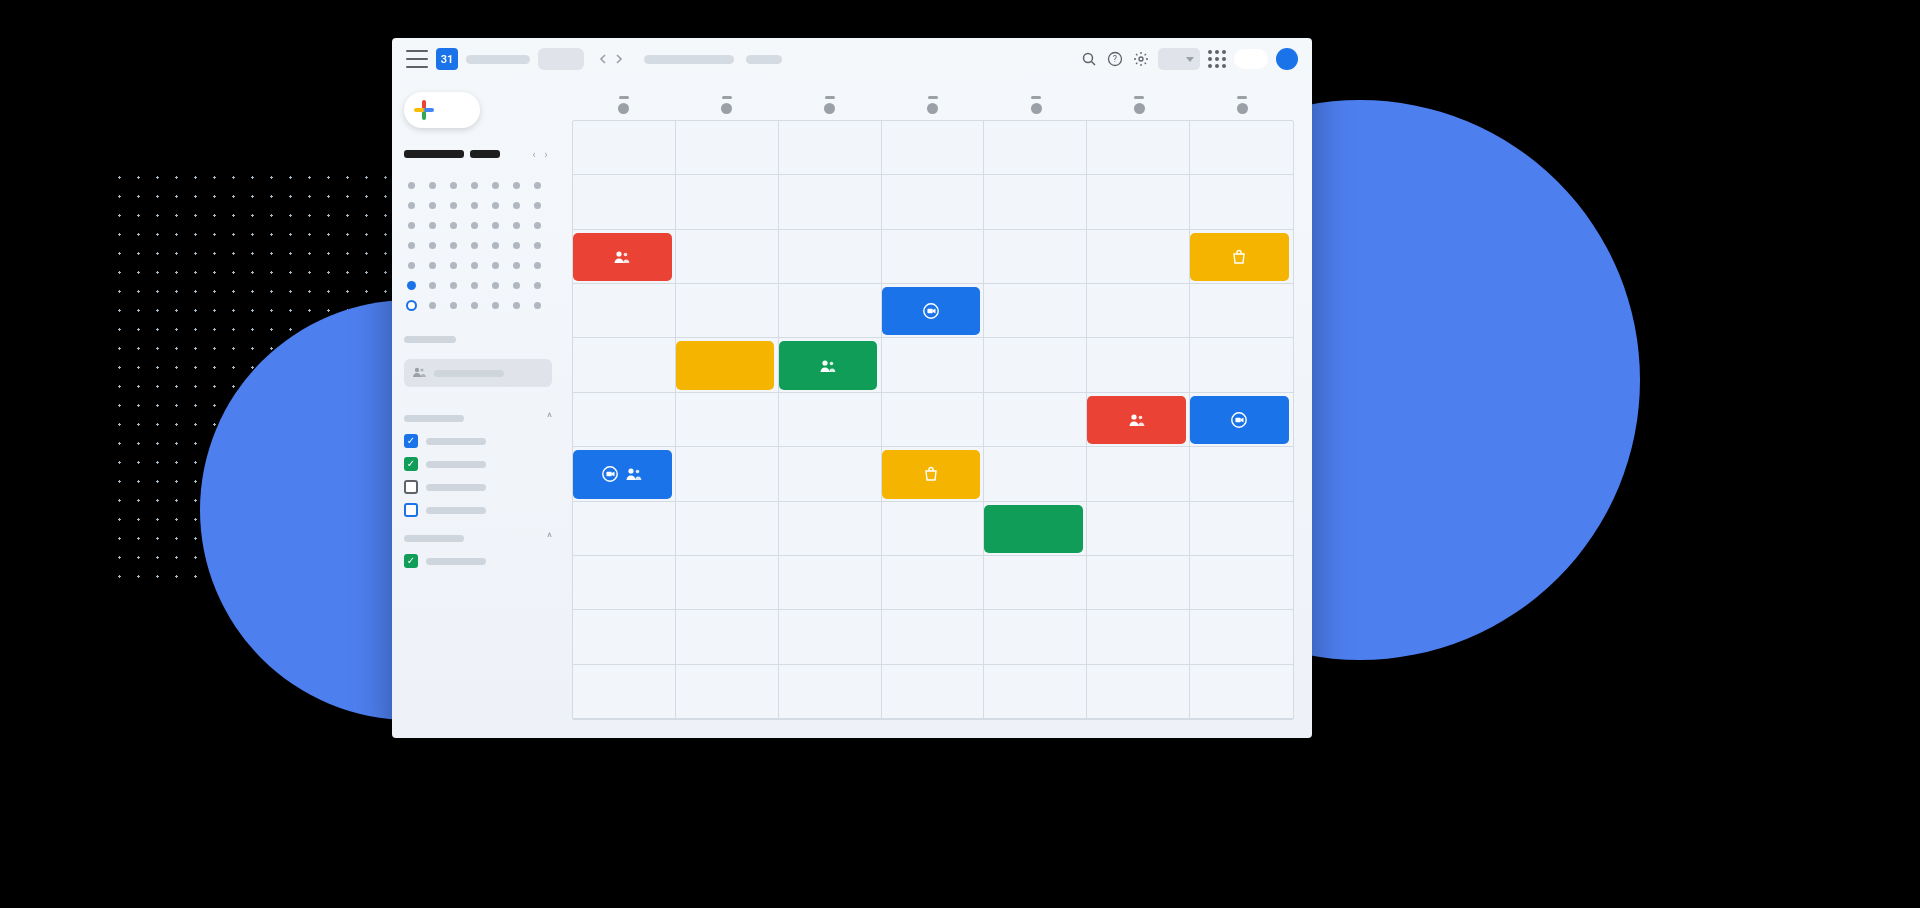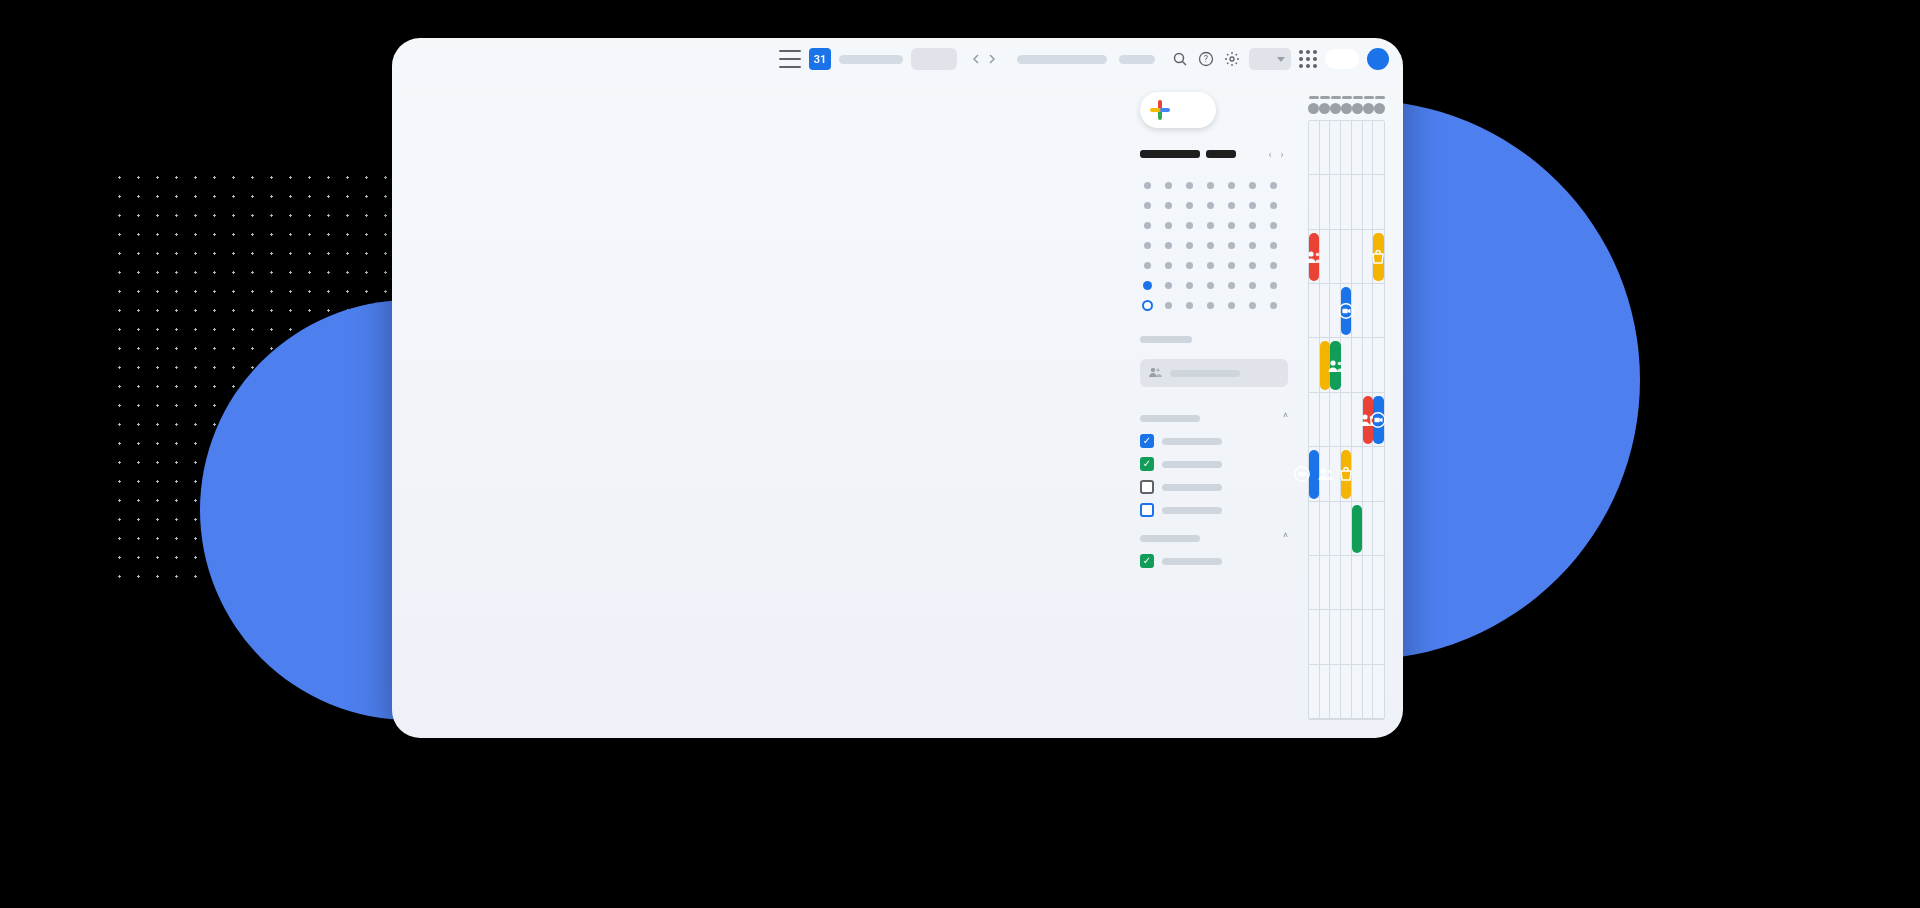--- a/index.html
+++ b/index.html
@@ -39,29 +39,28 @@
   height: 420px;
   background-image: radial-gradient(circle, #a6b7c6 1.4px, transparent 1.4px);
   background-size: 19px 19px;
 }
 
 
 .app {
   position: absolute;
   top: 38px;
   left: 392px;
-  width: 1011px;
+  width: 920px;
   height: 700px;
   background: linear-gradient(180deg, #f5f8fb 0%, #eef2f8 100%);
-  border-radius: 28px;
+  border-radius: 4px;
   box-shadow: 0 12px 40px rgba(0,0,0,0.35);
   display: flex;
   flex-direction: column;
   overflow: hidden;
-  align-items: flex-end;
 }
 
 
 .topbar {
   height: 42px;
   display: flex;
   align-items: center;
   padding: 0 14px;
   gap: 8px;
 }

